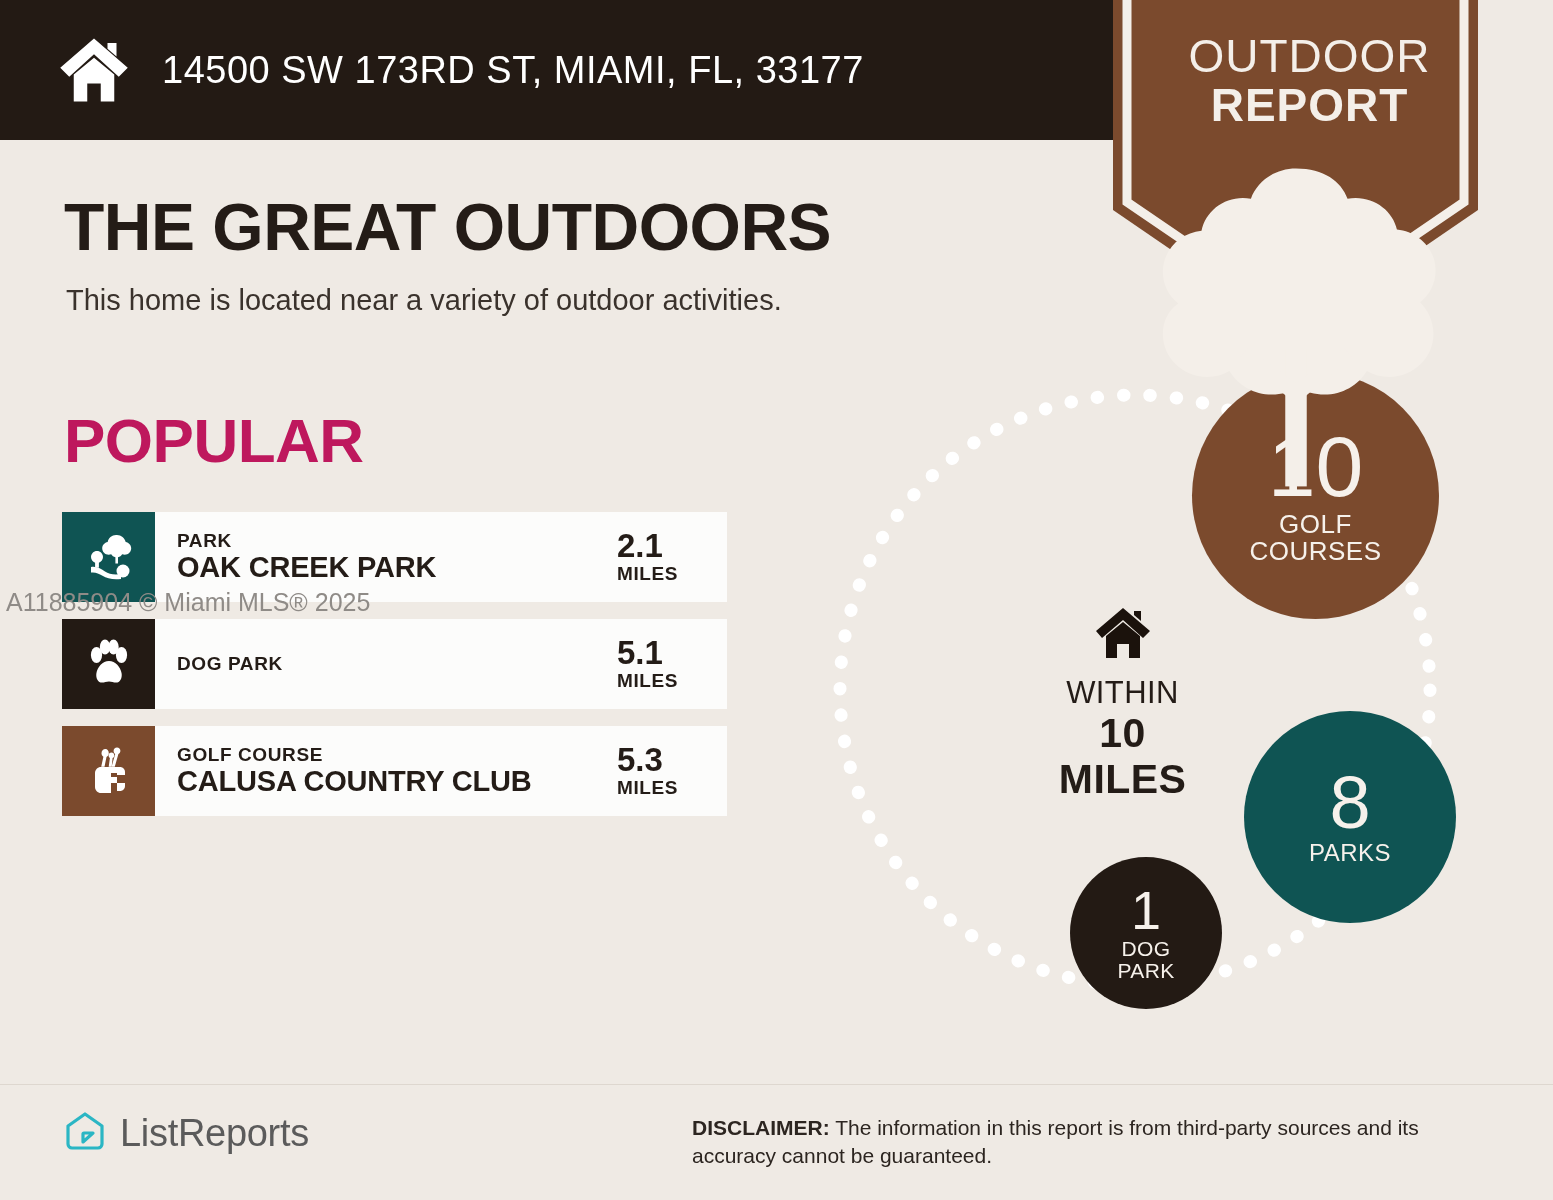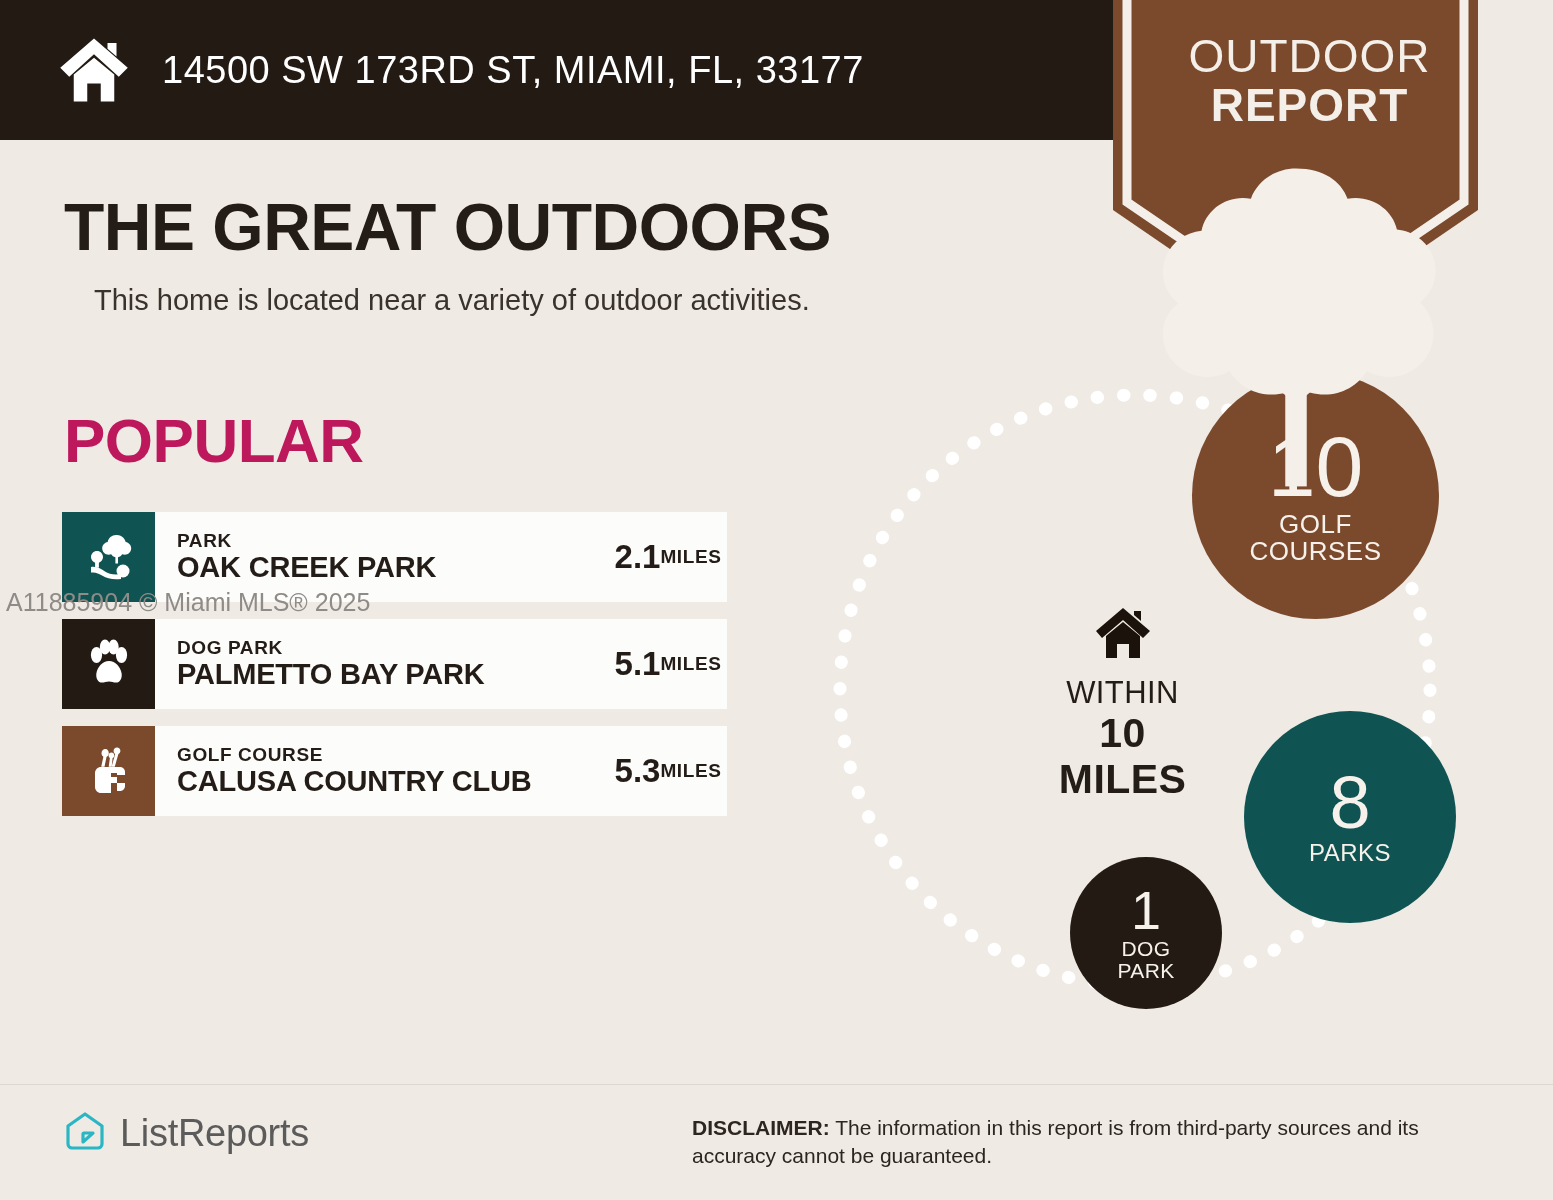--- a/index.html
+++ b/index.html
@@ -44,21 +44,21 @@
   }
 
   
   .title{
     position:absolute; left:64px; top:194px;
     font-size:66px; font-weight:700; letter-spacing:-.5px; line-height:1;
     color:#241C17;
   }
   .subtitle{
     position:absolute; left:66px; top:284px;
-    font-size:29px; font-weight:400; color:#3A322C;margin-left:28px;
+    font-size:29px; font-weight:400; color:#3A322C;
   }
   .section-title{
     position:absolute; left:64px; top:410px;
     font-size:62px; font-weight:700; letter-spacing:-.5px; line-height:1;
     color:#be185d;
   }
 
   .poi-list{
     position:absolute; left:62px; top:512px; width:665px;
   }
@@ -76,22 +76,22 @@
   }
   .poi-cat{
     font-size:19px; font-weight:700; letter-spacing:.6px;
     color:#241C17; line-height:1.15;
   }
   .poi-name{
     font-size:29px; font-weight:700; letter-spacing:-.2px;
     color:#241C17; line-height:1.1; white-space:nowrap;
   }
   .poi-dist{
-    width:110px; flex:none; display:flex; flex-direction:row;
-    align-items:center; justify-content:center; padding-right:8px;
+    width:110px; flex:none; display:flex; flex-direction:column;
+    justify-content:center; padding-right:8px;
   }
   .poi-dist-num{ font-size:33px; font-weight:700; line-height:1.05; color:#241C17;}
   .poi-dist-unit{ font-size:19px; font-weight:700; letter-spacing:.6px; color:#241C17;}
 
   
   .diagram{
     position:absolute; left:790px; top:350px; width:740px; height:700px;
   }
   .dotted-ring{
     position:absolute; left:0; top:0; width:740px; height:700px;
@@ -209,21 +209,20 @@
       <svg viewBox="0 0 52 52">
         <ellipse fill="#FFFFFF" cx="13.5" cy="17" rx="5.6" ry="8"></ellipse>
         <ellipse fill="#FFFFFF" cx="38.5" cy="17" rx="5.6" ry="8"></ellipse>
         <ellipse fill="#FFFFFF" cx="22" cy="9" rx="5.2" ry="7.6"></ellipse>
         <ellipse fill="#FFFFFF" cx="30.5" cy="9" rx="5.2" ry="7.6"></ellipse>
         <path fill="#FFFFFF" d="M26 23c-6.4 0-11.6 6.2-12.6 12.2-.8 5 1.6 9.4 5.6 9.4 2.4 0 4.4-1.2 7-1.2s4.6 1.2 7 1.2c4 0 6.4-4.4 5.6-9.4C37.6 29.2 32.4 23 26 23z"></path>
       </svg>
     </div>
     <div class="poi-text">
       <div class="poi-cat">DOG PARK</div>
-      <div class="poi-name">PALMETTO BAY PARK</div>
     </div>
     <div class="poi-dist">
       <div class="poi-dist-num">5.1</div>
       <div class="poi-dist-unit">MILES</div>
     </div>
   </div>
 
   <div class="poi-row">
     <div class="poi-icon-box" style="background:#7B4A2D">
       <svg viewBox="0 0 52 52">

